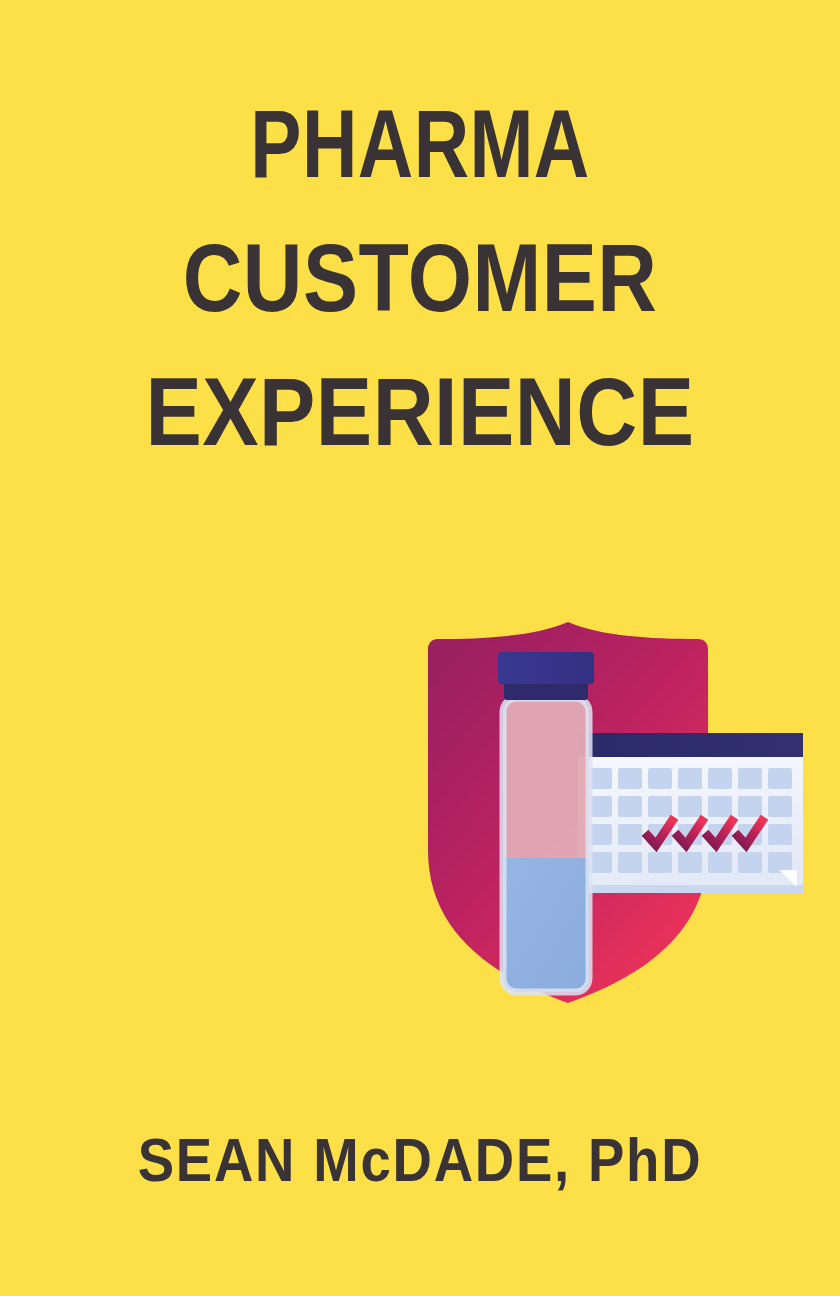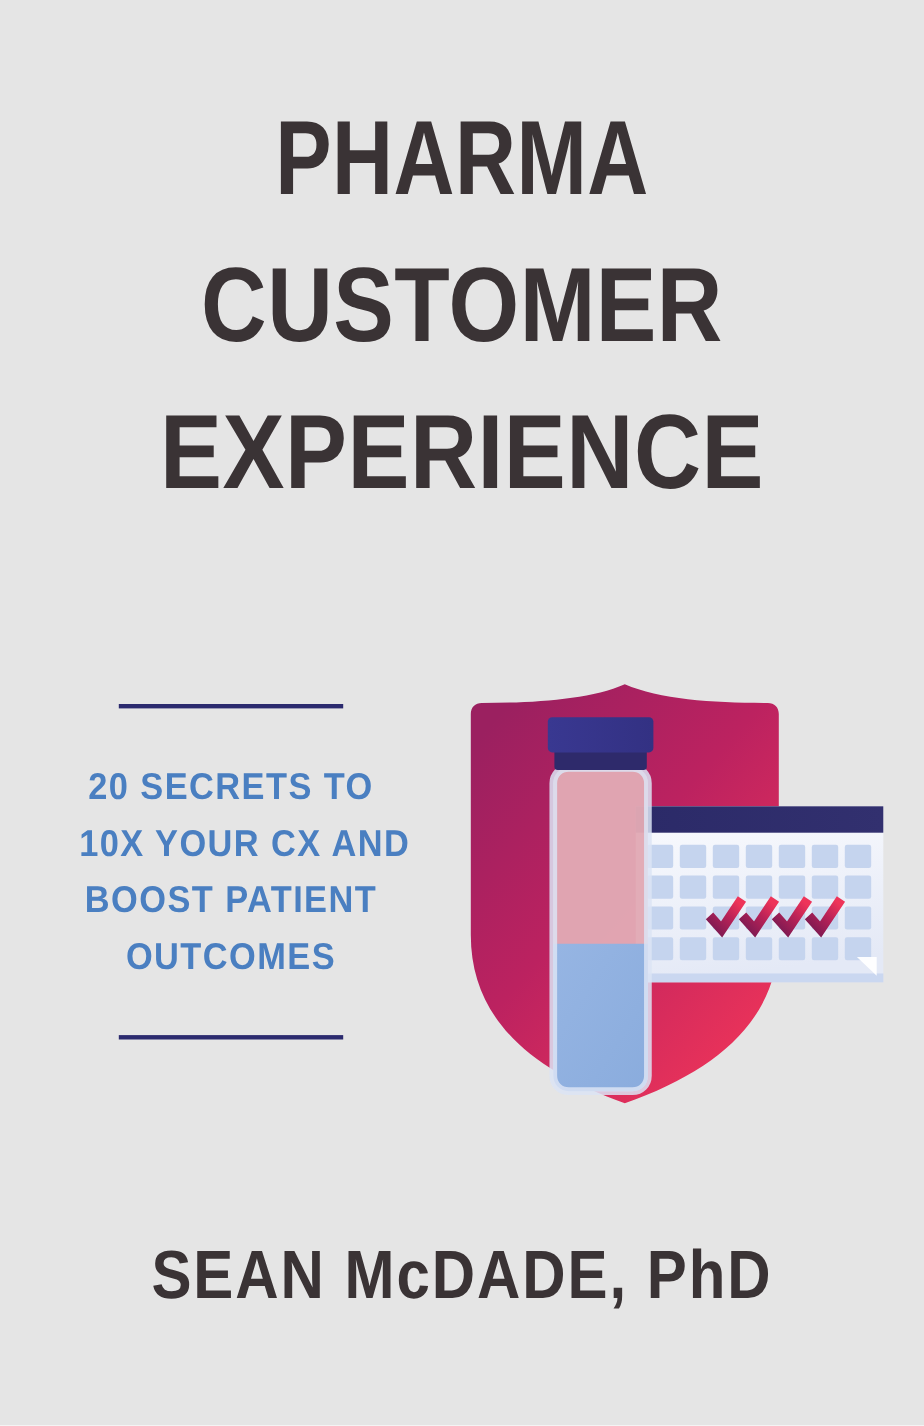--- a/index.html
+++ b/index.html
@@ -8,21 +8,21 @@
     background: #ffffff;
   }
   body {
     font-family: "Liberation Sans", sans-serif;
   }
 
   #cover {
     position: relative;
     width: 840px;
     height: 1296px;
-    background: #e5e5e5;
+    background: #fde047;
     overflow: hidden;
   }
 
   
   .title-block {
     position: absolute;
     left: 0;
     top: 96px;
     width: 840px;
     text-align: center;
@@ -102,30 +102,20 @@
 <body>
 
 <div id="cover">
 
   <div class="title-block">
     <span class="title-line l1">PHARMA</span>
     <span class="title-line l2">CUSTOMER</span>
     <span class="title-line l3">EXPERIENCE</span>
   </div>
 
-  <div class="subtitle-block">
-    <div class="rule rule-top"></div>
-    <div class="subtitle-text">
-      <span class="sub-line">20 SECRETS TO</span>
-      <span class="sub-line">10X YOUR CX AND</span>
-      <span class="sub-line">BOOST PATIENT</span>
-      <span class="sub-line">OUTCOMES</span>
-    </div>
-    <div class="rule rule-bottom"></div>
-  </div>
 
   <div class="illustration">
     <svg viewBox="0 0 400 410" xmlns="http://www.w3.org/2000/svg">
       <defs>
         <linearGradient id="shieldGrad" x1="0.12" y1="0.05" x2="0.88" y2="0.95">
           <stop offset="0%" stop-color="#9B2060"></stop>
           <stop offset="45%" stop-color="#BC2260"></stop>
           <stop offset="100%" stop-color="#EE3459"></stop>
         </linearGradient>
         <linearGradient id="checkGrad" x1="0" y1="1" x2="1" y2="0">

